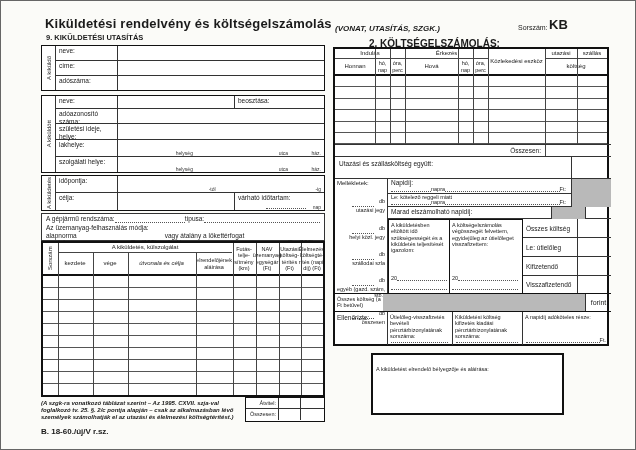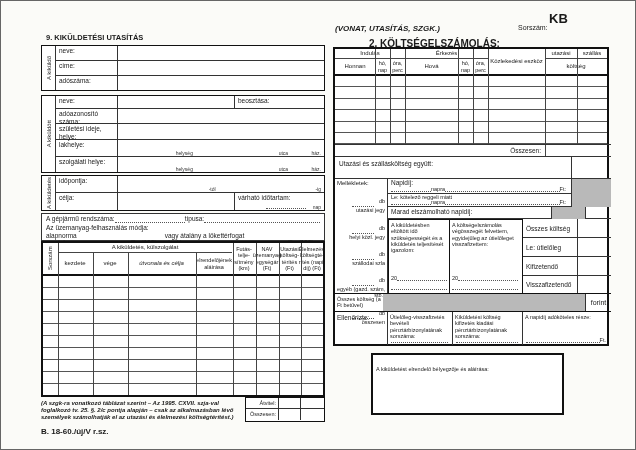--- a/index.html
+++ b/index.html
@@ -31,24 +31,25 @@
   .hl{position:absolute;left:0;right:0;height:1px;background:#444;}
   .hc{display:flex;align-items:center;justify-content:center;text-align:center;position:absolute;}
   .gray{background:#b9b9b9;}
   .thin{border:1px solid #333;}
 </style>
 </head>
 <body>
 
 <div id="sheet">
 
+  <div class="abs title" style="left:44px;top:15px;">Kiküldetési rendelvény és költségelszámolás</div>
   <div class="abs sec" style="left:45px;top:32px;">9. KIKÜLDETÉSI UTASÍTÁS</div>
   <div class="abs f8 bold ital" style="left:334px;top:23px;">(VONAT, UTASÍTÁS, SZGK.)</div>
   <div class="abs f7" style="left:517px;top:23px;">Sorszám:</div>
-  <div class="abs bold" style="left:548px;top:10px;font-size:13px;">KB</div>
+  <div class="abs bold" style="left:548px;top:16px;font-size:13px;">KB</div>
   <div class="abs sec" style="left:368px;top:37px;font-size:10px;text-align:right;">2. KÖLTSÉGELSZÁMOLÁS:</div>
 
   <div class="abs box" style="left:40px;top:44px;width:284px;height:46px;">
     <div class="side">
         <span class="vt">A kiküldő</span>
       </div>
     <div class="rows">
       <div class="frow" style="flex:1;">
         <div class="flabel">neve:</div>
         <div class="ffield"></div>

